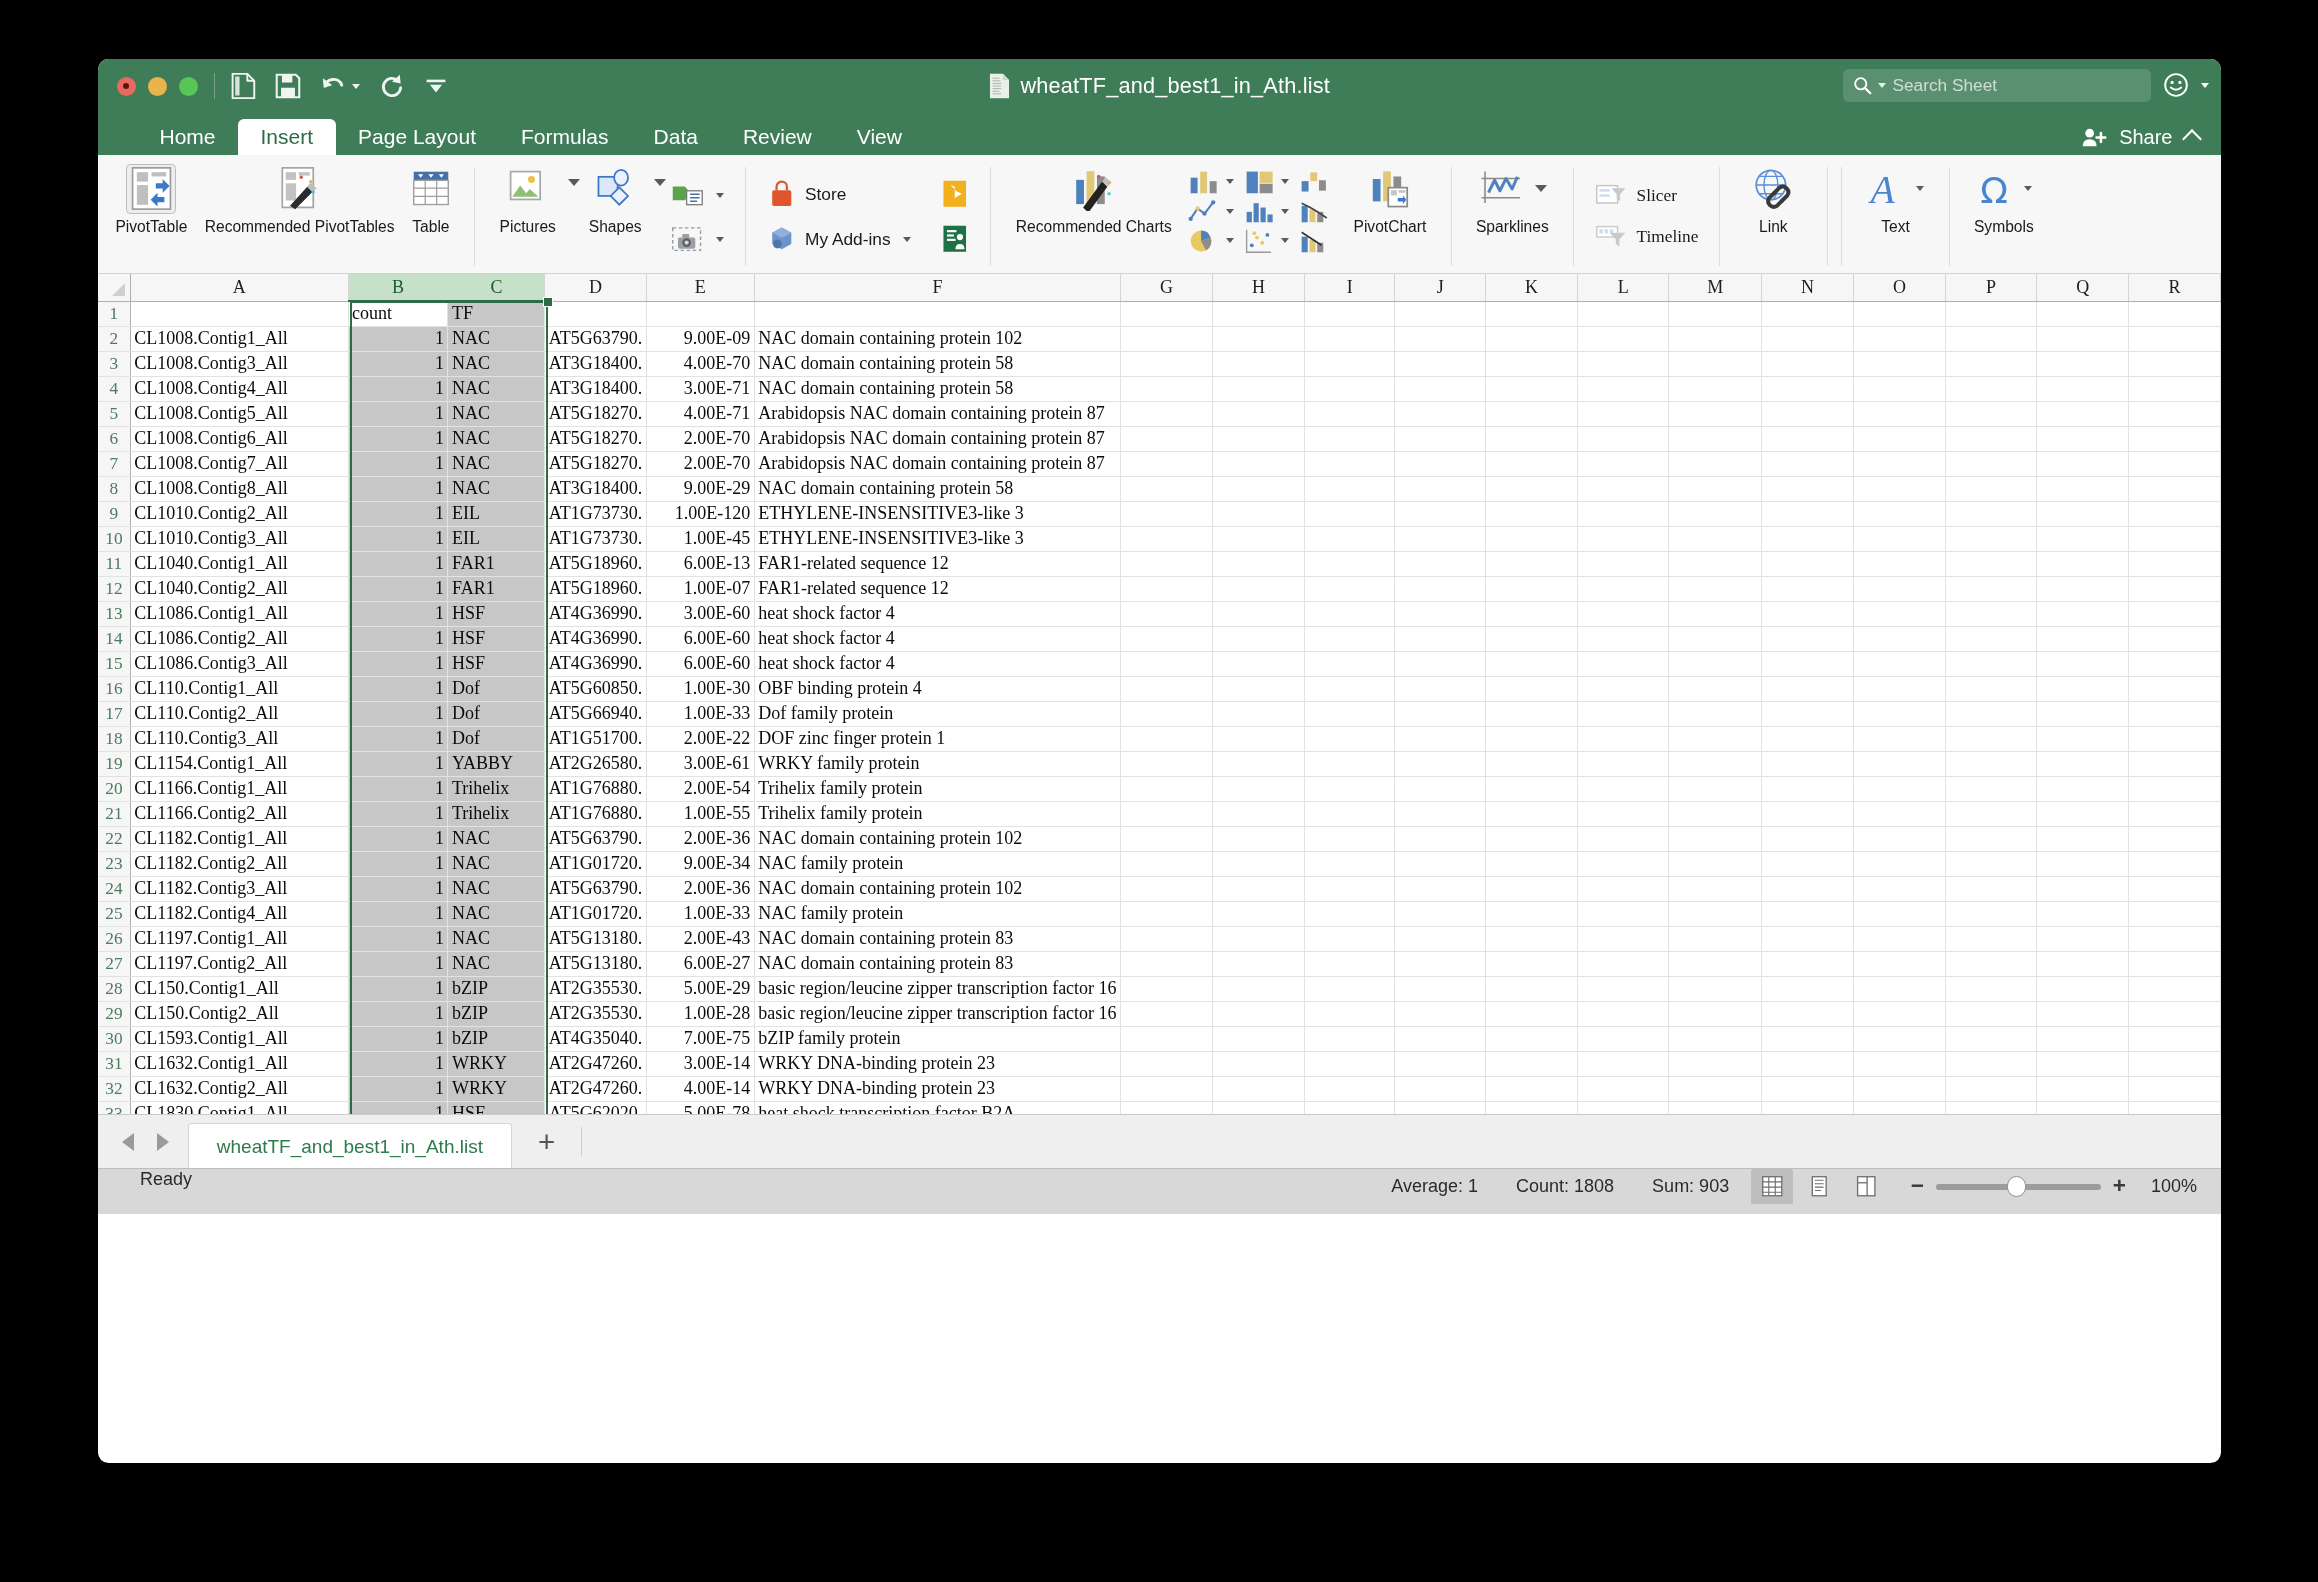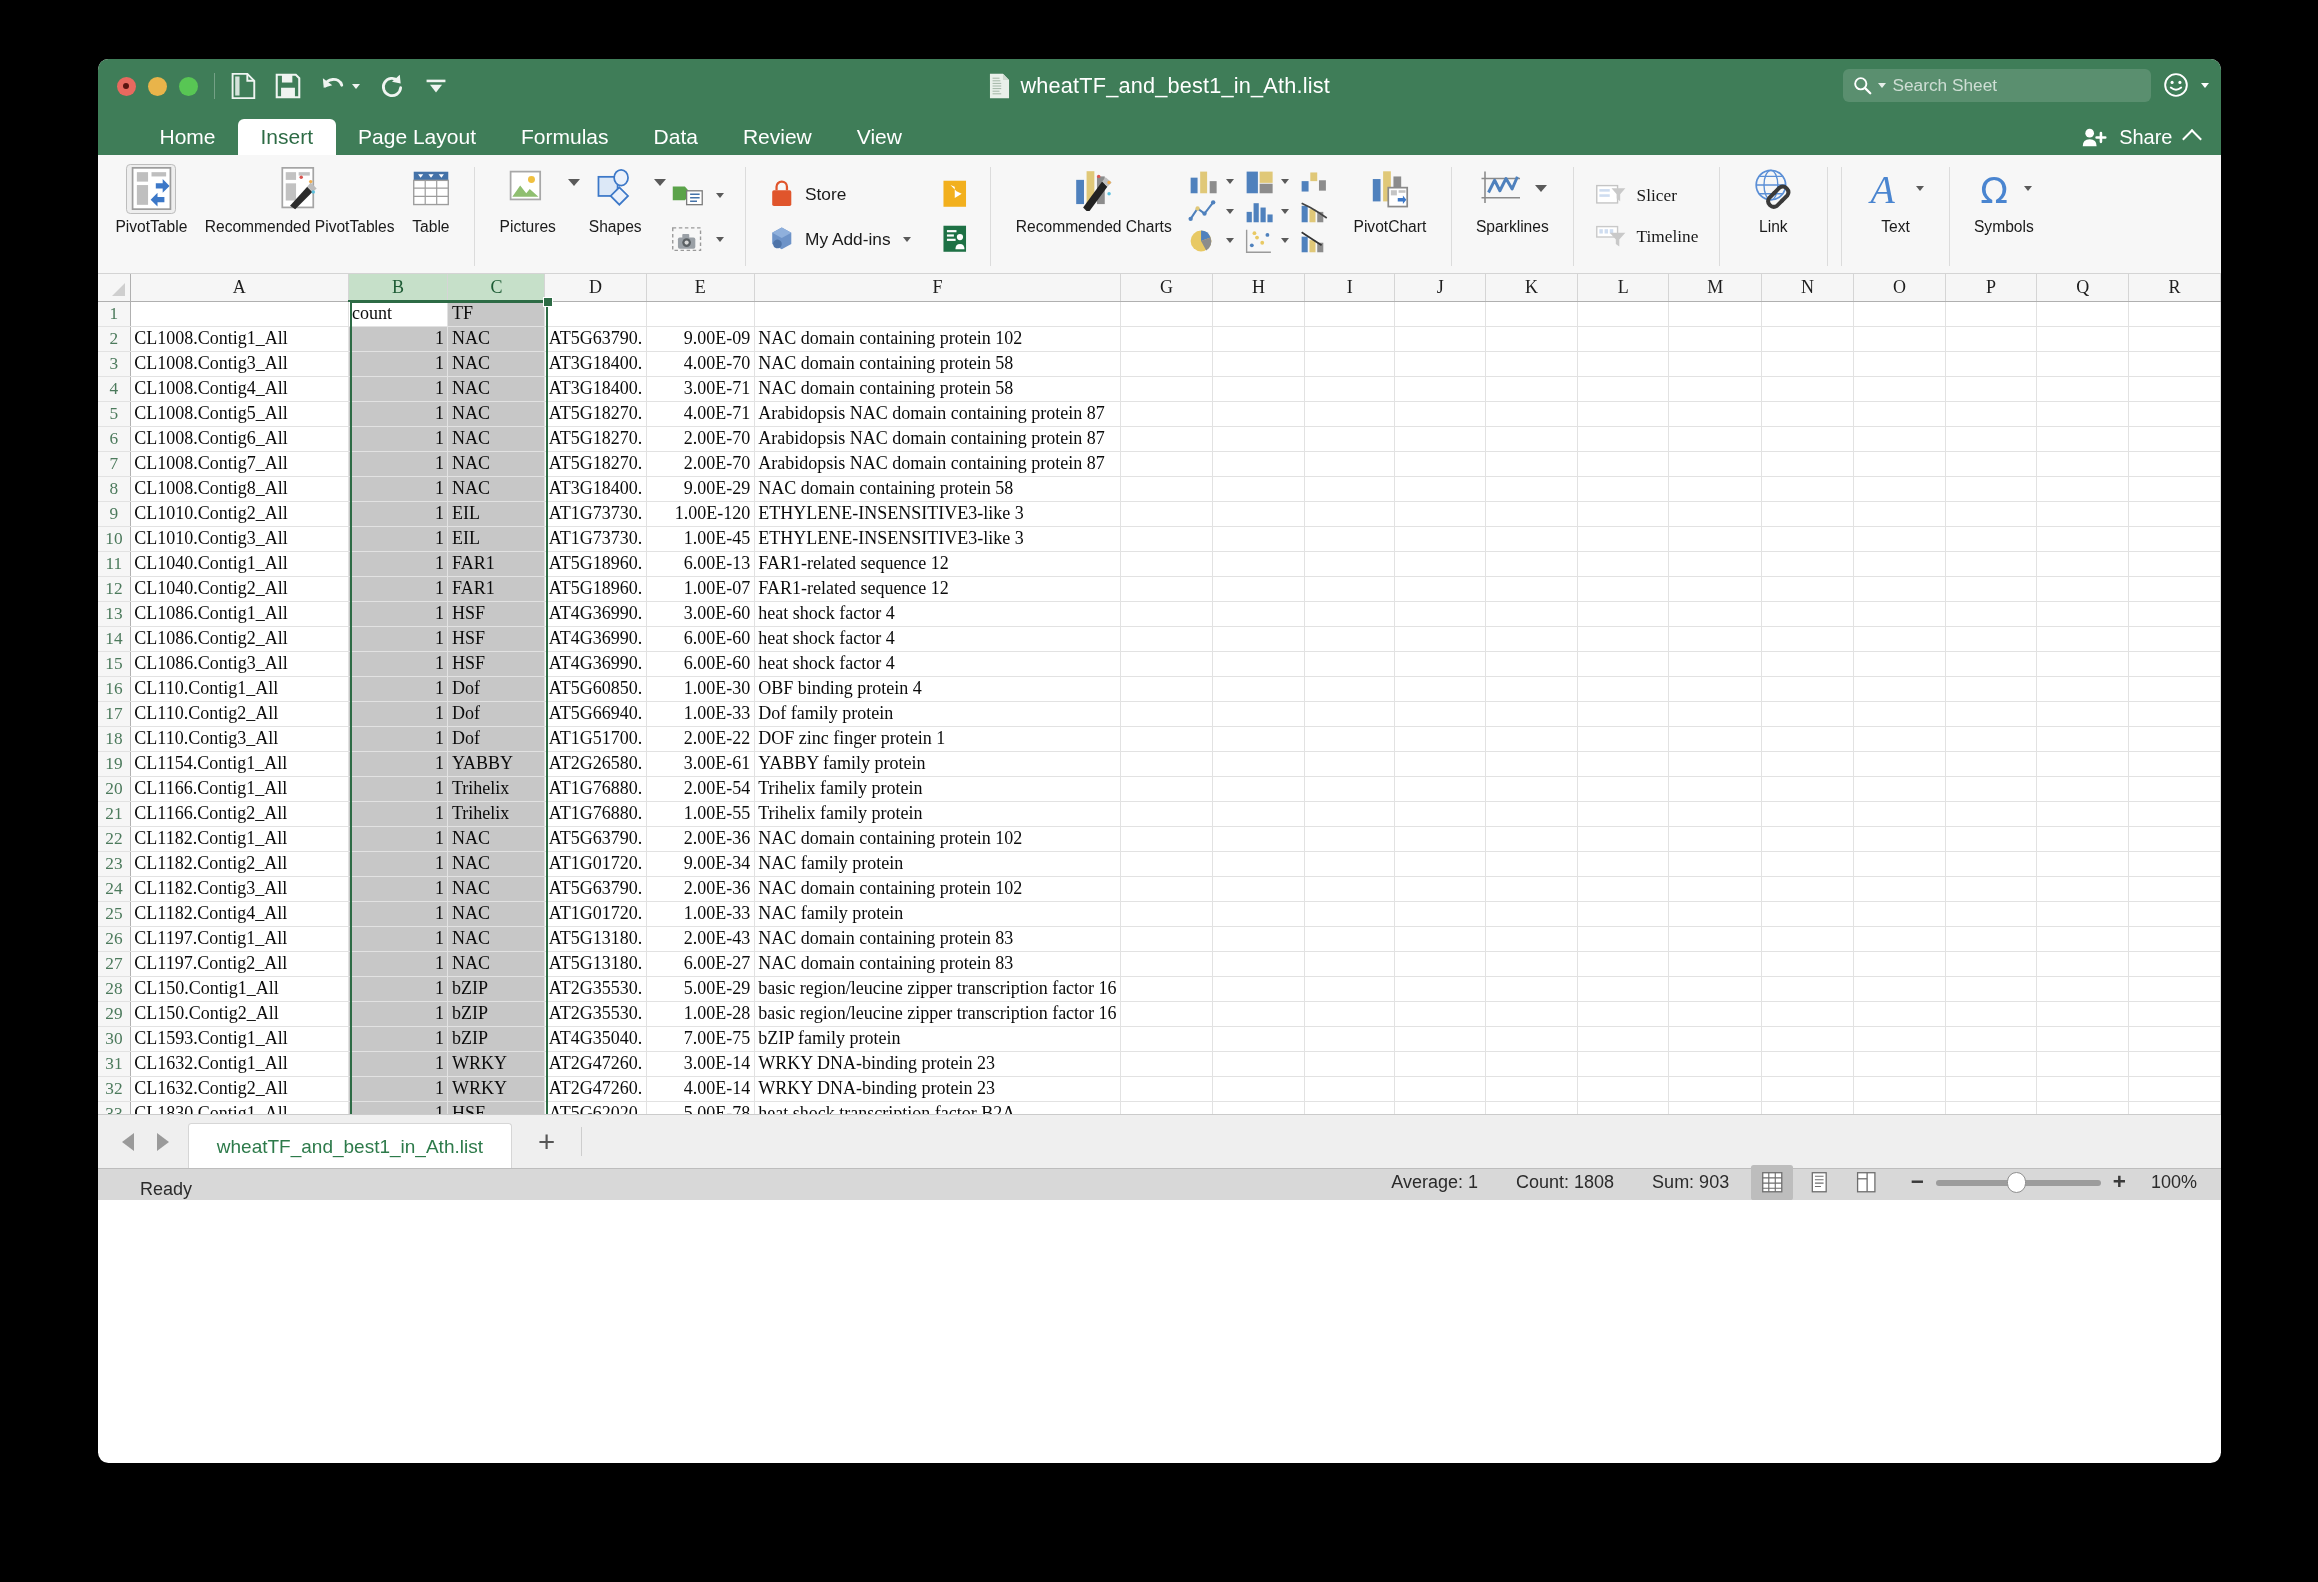--- a/index.html
+++ b/index.html
@@ -165,22 +165,22 @@
     height:45px; line-height:45px; padding:0 28px;
     background:#fff; color:#2d7a4a; font-size:19px;
     border-radius:3.5px 3.5px 0 0; border:0.9px solid #d6d6d6; border-bottom:none;
     margin-top:8.7px;
   }
   #add-sheet { font-size:29.5px; color:#555; padding:0 26px; line-height:1; }
   .tabsep { width:0.9px; height:29.5px; background:#cdcdcd; }
 
   
   #statusbar {
-    height:32px; background:#d8d8d8; border-top:0.9px solid #bdbdbd;
-    display:flex; align-items:flex-end; font-size:18px; color:#2b2b2b;
+    height:46px; background:#d8d8d8; border-top:0.9px solid #bdbdbd;
+    display:flex; align-items:flex-start; font-size:18px; color:#2b2b2b;
   }
   #status-left { padding-left:42px; }
   #status-right { margin-left:auto; display:flex; align-items:center; gap:0; padding-right:24px;}
   .stat-num { padding:0 19px; }
   .viewbtn { width:42px; height:35px; margin:0 2.6px; display:flex; align-items:center; justify-content:center; }
   .viewbtn.active { background:#bdbdbd; border-radius:2.6px; }
   #zoom-ctl { display:flex; align-items:center; gap:12px; margin-left:21px;}
   #zoom-track { width:165px; height:6px; background:#9c9c9c; border-radius:3.5px; position:relative;}
   #zoom-knob { position:absolute; left:71px; top:-7.8px; width:19px; height:21.7px; background:#fff;
     border:0.9px solid #8f8f8f; border-radius:9.5px; }
@@ -1061,21 +1061,21 @@
             <td class="cell"></td>
             <td class="cell"></td>
           </tr>
           <tr>
             <td class="rowhdr">19</td>
             <td class="cell">CL1154.Contig1_All</td>
             <td class="cell num hl">1</td>
             <td class="cell hl">YABBY</td>
             <td class="cell">AT2G26580.</td>
             <td class="cell num">3.00E-61</td>
-            <td class="cell ovf"><span class="ovf-txt">YABBY family protein</span></td>
+            <td class="cell ovf"><span class="ovf-txt">WRKY family protein</span></td>
             <td class="cell"></td>
             <td class="cell"></td>
             <td class="cell"></td>
             <td class="cell"></td>
             <td class="cell"></td>
             <td class="cell"></td>
             <td class="cell"></td>
             <td class="cell"></td>
             <td class="cell"></td>
             <td class="cell"></td>

